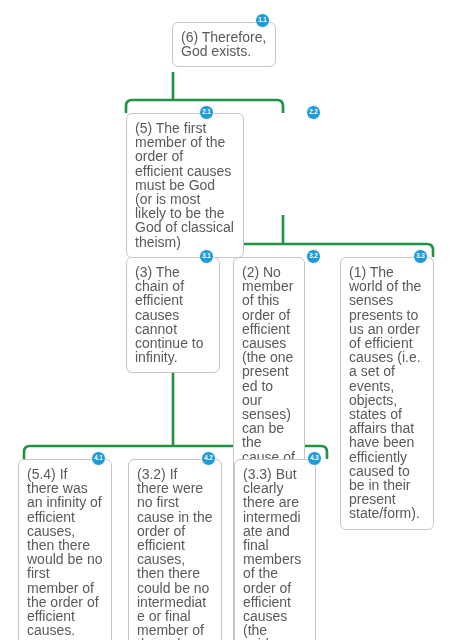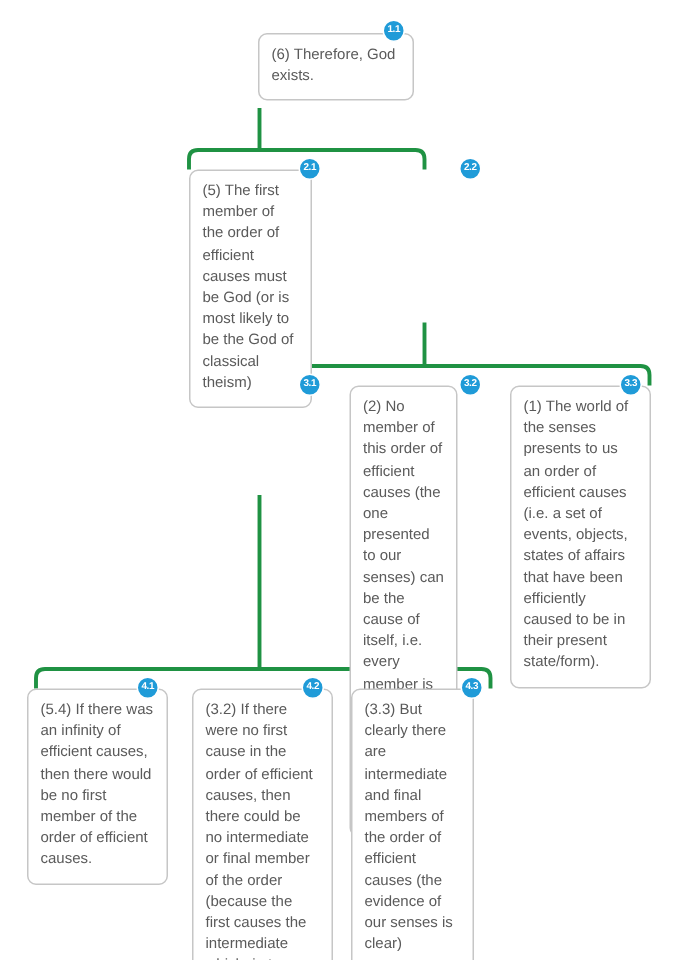--- a/index.html
+++ b/index.html
@@ -30,21 +30,21 @@
   .node {
     position: absolute;
     box-sizing: border-box;
     background: #ffffff;
     border: 1px solid #c6c6c6;
     border-radius: 6px;
     padding: 7px 8px 8px 8px;
   }
   .node-text {
     font-family: "Liberation Sans", sans-serif;
-    font-size: 10px;
+    font-size: 14px;
     line-height: 14.2px;
     color: #5a5a5a;
     display: block;
     white-space: pre-wrap;
     word-wrap: break-word;
   }
   .badge {
     position: absolute;
     width: 15px;
     height: 15px;
@@ -80,27 +80,30 @@
     <path d="M 173 330 L 173 446" stroke="#1f9243" stroke-width="2.6" fill="none"></path>
 
     <path d="M 24 459 L 24 452 Q 24 446 30 446 L 321 446 Q 327 446 327 452 L 327 459" stroke="#1f9243" stroke-width="2.6" fill="none" stroke-linecap="butt"></path>
   </svg>
 
   <div class="node" style="left:172px; top:22px; width:104px;">
     <span class="node-text">(6) Therefore, God exists.</span>
   </div>
   <div class="badge" style="left:255px; top:13px;">1.1</div>
 
-  <div class="node" style="left:126px; top:113px; width:82px;">
+  <div class="node" style="left:126px; top:113px; width:118px;">
     <span class="node-text">(5) The first member of the order of efficient causes must be God (or is most likely to be the God of classical theism)</span>
   </div>
   <div class="badge" style="left:199px; top:105px;">2.1</div>
 
   <div class="badge" style="left:306px; top:105px;">2.2</div>
 
+  <div class="node" style="left:126px; top:257px; width:94px;">
+    <span class="node-text">(3) The chain of efficient causes cannot continue to infinity.</span>
+  </div>
   <div class="badge" style="left:199px; top:249px;">3.1</div>
 
   <div class="node" style="left:233px; top:257px; width:72px;">
     <span class="node-text">(2) No member of this order of efficient causes (the one presented to our senses) can be the cause of itself, i.e. every member is caused to be by some other member that is 'prior' to itself.</span>
   </div>
   <div class="badge" style="left:306px; top:249px;">3.2</div>
 
   <div class="node" style="left:340px; top:257px; width:94px;">
     <span class="node-text">(1) The world of the senses presents to us an order of efficient causes (i.e. a set of events, objects, states of affairs that have been efficiently caused to be in their present state/form).</span>
   </div>

